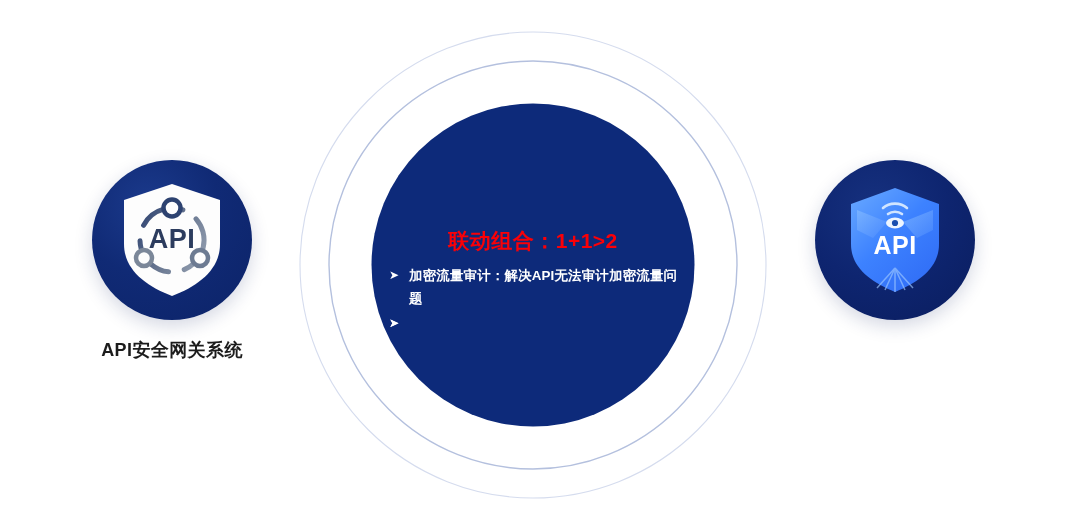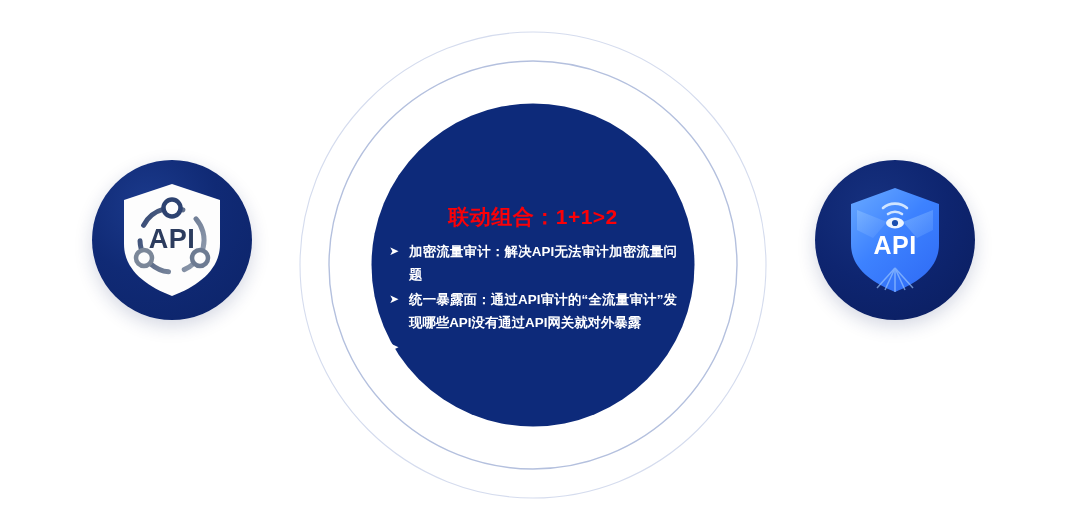--- a/index.html
+++ b/index.html
@@ -140,20 +140,21 @@
         </linearGradient>
       </defs>
       <path d="M52 2 L100 18 L100 62 C100 88 78 104 52 114 C26 104 4 88 4 62 L4 18 Z" fill="#fdfdfd"></path>
       <circle cx="52" cy="58" r="32" fill="none" stroke="url(#ringGrad)" stroke-width="5" stroke-linecap="round" stroke-dasharray="46 16 46 16" transform="rotate(-15 52 58)"></circle>
       <circle cx="52" cy="26" r="8.5" fill="#fdfdfd" stroke="#2d4270" stroke-width="4.5"></circle>
       <circle cx="24" cy="76" r="8" fill="#fdfdfd" stroke="#7b8799" stroke-width="4.5"></circle>
       <circle cx="80" cy="76" r="8" fill="#fdfdfd" stroke="#6d7b92" stroke-width="4.5"></circle>
       <text x="52" y="66" text-anchor="middle" font-family="'Liberation Sans', sans-serif" font-size="27" font-weight="bold" fill="#2c3c5e" letter-spacing="0.5">API</text>
     </svg>
   </div>
+  <div class="badge-label">API安全网关系统</div>
 </div>
 
 <div class="badge-group" id="badge-right">
   <div class="badge-circle" id="circle-right">
     <svg class="shield-svg" width="104" height="116" viewBox="0 0 104 116">
       <defs>
         <linearGradient id="shGrad" x1="0.1" y1="0" x2="0.9" y2="1">
           <stop offset="0%" stop-color="#65a6ff"></stop>
           <stop offset="45%" stop-color="#3d82ff"></stop>
           <stop offset="100%" stop-color="#2f6bf5"></stop>
@@ -205,20 +206,19 @@
 
   <div id="center-content">
     <div id="combo-title">联动组合：1+1&gt;2</div>
     <ul class="bullets">
       <li>
         <span class="bullet-marker">➤</span>
         <span>加密流量审计：解决API无法审计加密流量问题</span>
       </li>
       <li>
         <span class="bullet-marker">➤</span>
-        <span>统一暴露面：通过API审计的“全流量审计”发现哪些API没有通过API网关就对外暴露</span>
       </li>
       <li>
         <span class="bullet-marker">➤</span>
       </li>
     </ul>
   </div>
 </div>
 
 </body></html>

